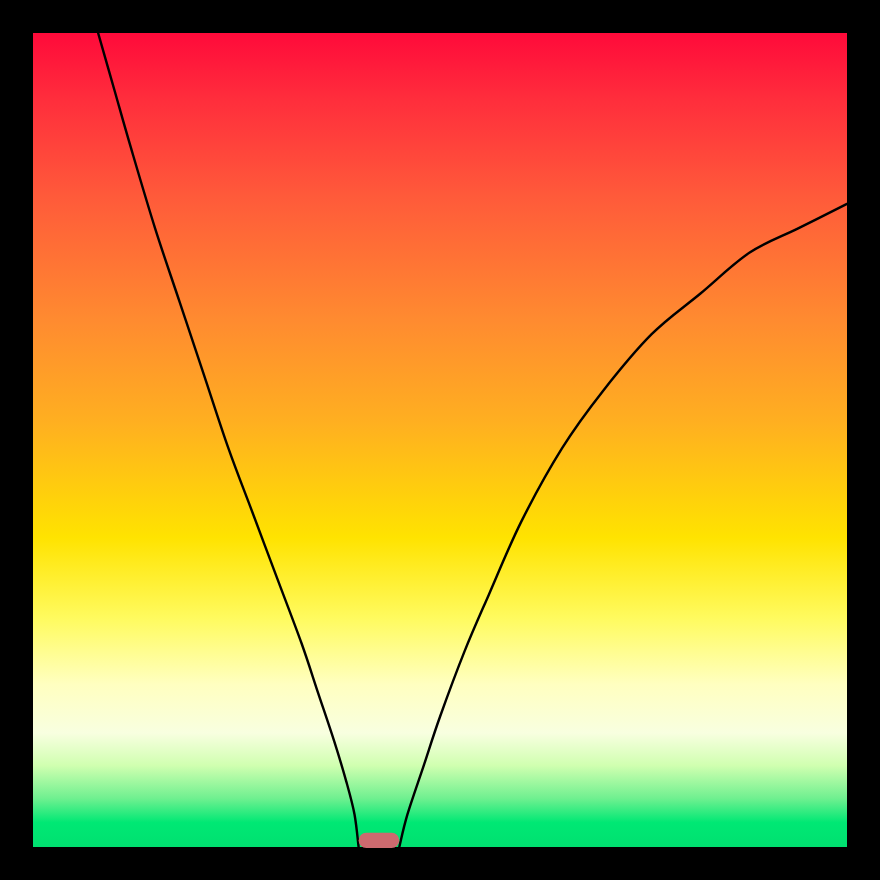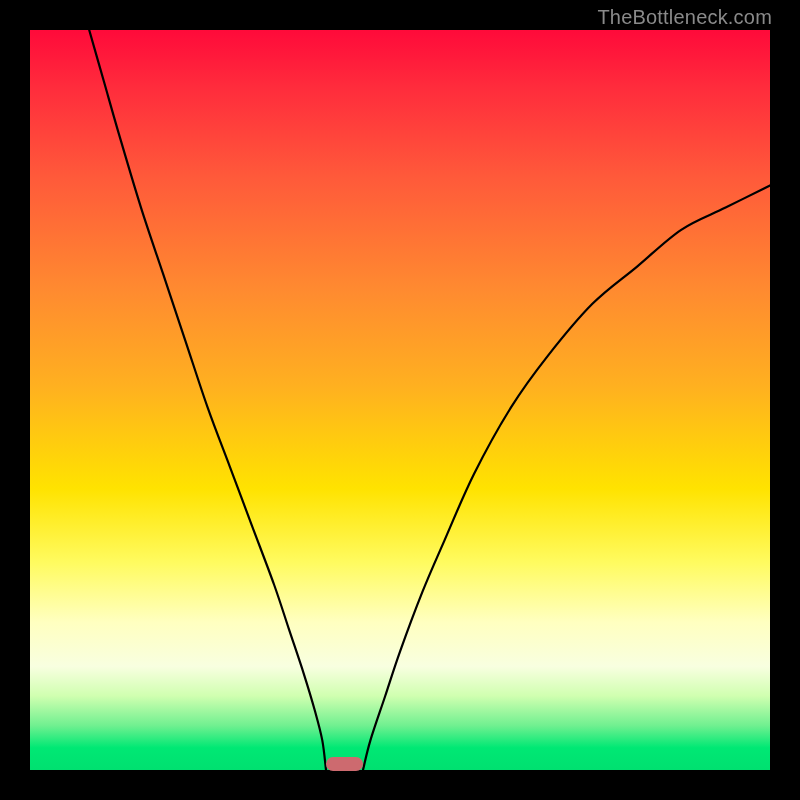--- a/index.html
+++ b/index.html
@@ -68,15 +68,14 @@
 <div class="frame">
 
   <div class="plot">
     <svg class="curve" viewBox="0 0 740 740" preserveAspectRatio="none">
       <path id="left-path" fill="none" stroke="#000000" stroke-width="2.2" stroke-linecap="round" d="M 59.20 0.00 C 61.67 8.63, 69.07 34.53, 74.00 51.80 C 78.93 69.07, 82.63 82.63, 88.80 103.60 C 94.97 124.57, 103.60 154.17, 111.00 177.60 C 118.40 201.03, 125.80 222.00, 133.20 244.20 C 140.60 266.40, 148.00 288.60, 155.40 310.80 C 162.80 333.00, 170.20 356.43, 177.60 377.40 C 185.00 398.37, 192.40 416.87, 199.80 436.60 C 207.20 456.33, 214.60 476.07, 222.00 495.80 C 229.40 515.53, 238.03 537.73, 244.20 555.00 C 250.37 572.27, 254.07 584.60, 259.00 599.40 C 263.93 614.20, 269.48 630.23, 273.80 643.80 C 278.12 657.37, 281.82 669.70, 284.90 680.80 C 287.98 691.90, 290.45 700.53, 292.30 710.40 C 294.15 720.27, 295.38 735.07, 296.00 740.00"></path>
       <path id="right-path" fill="none" stroke="#000000" stroke-width="2.2" stroke-linecap="round" d="M 333.00 740.00 C 334.23 735.07, 336.70 722.73, 340.40 710.40 C 344.10 698.07, 350.27 680.80, 355.20 666.00 C 360.13 651.20, 363.83 638.87, 370.00 621.60 C 376.17 604.33, 384.80 580.90, 392.20 562.40 C 399.60 543.90, 405.77 530.33, 414.40 510.60 C 423.03 490.87, 432.90 466.20, 444.00 444.00 C 455.10 421.80, 468.67 397.13, 481.00 377.40 C 493.33 357.67, 504.43 342.87, 518.00 325.60 C 531.57 308.33, 547.60 288.60, 562.40 273.80 C 577.20 259.00, 592.00 249.13, 606.80 236.80 C 621.60 224.47, 636.40 209.67, 651.20 199.80 C 666.00 189.93, 680.80 185.00, 695.60 177.60 C 710.40 170.20, 732.60 159.10, 740.00 155.40"></path>
     </svg>
     <div class="marker" id="marker" style="left: 296px; width: 37px; height: 14px; bottom: -1px; background: rgb(205, 106, 111);"></div>
   </div>
 
-  <div class="watermark">TheBottleneck.com</div>
 
 </div>
 
 </body></html>

